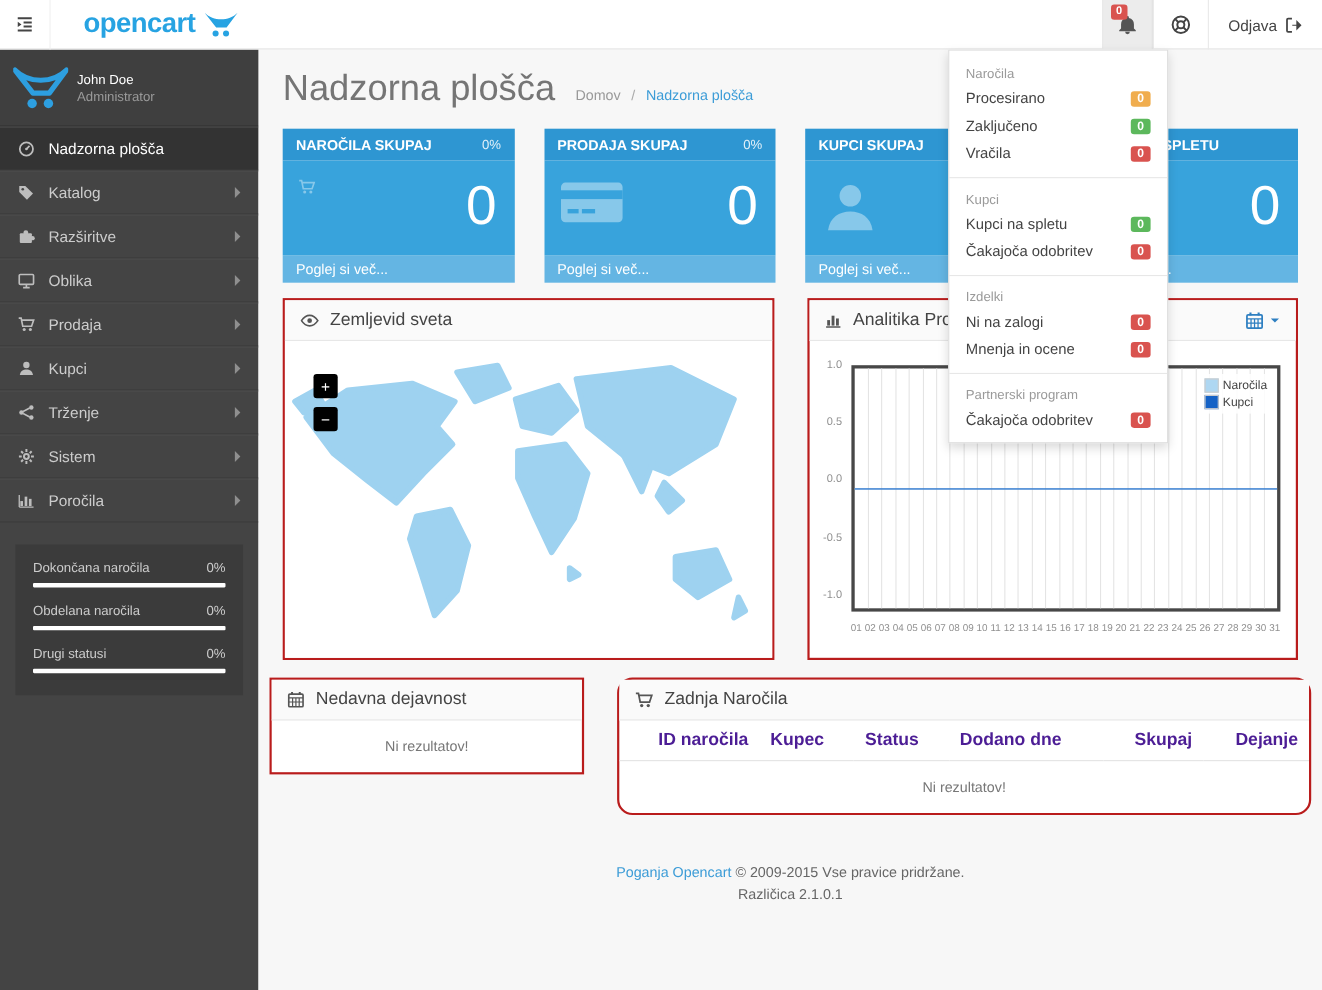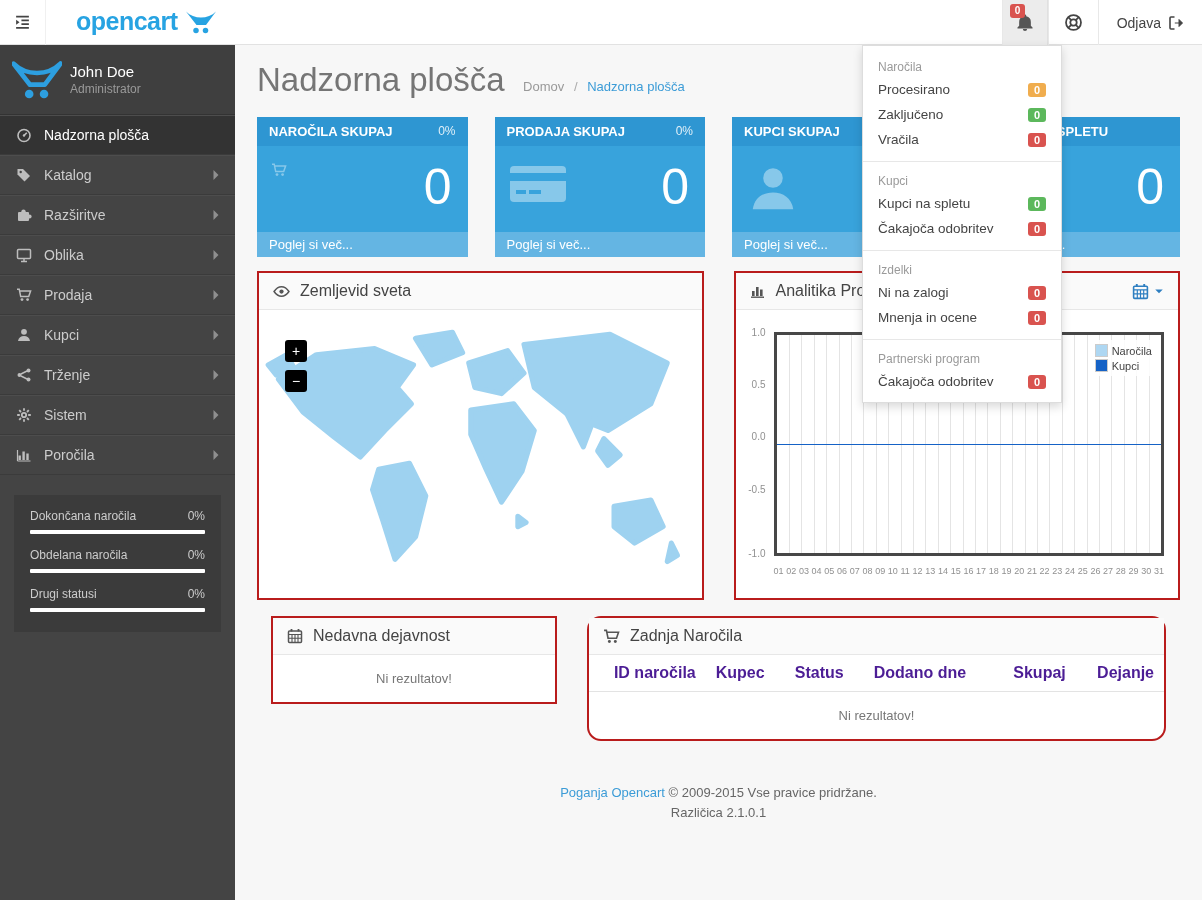--- a/index.html
+++ b/index.html
@@ -14,21 +14,21 @@
   .nav-btn { display:flex; align-items:center; justify-content:center; color:#444; cursor:pointer; border-left:1px solid #e8e8e8; }
   .bell-btn { width:46px; background:#ececec; border-right:1px solid #e0e0e0; position:relative; }
   .bell-badge { position:absolute; top:4px; left:7px; background:#d9534f; color:#fff; font-size:10px; font-weight:bold; padding:1px 5px; border-radius:3px; line-height:12px; }
   .help-btn { width:50px; }
   .logout-btn { padding:0 18px; font-size:14px; gap:7px; }
 
   
   .sidebar { position:absolute; top:45px; left:0; width:235px; height:855px; background:#444; }
   .profile { height:70px; display:flex; align-items:center; padding-left:12px; background:#3f3f3f; border-bottom:1px solid #333; }
   .profile-logo { width:58px; flex:none; }
-  .profile-name { color:#fff; font-size:15px; }
+  .profile-name { color:#fff; font-size:12px; }
   .profile-role { color:#9a9a9a; font-size:12px; margin-top:2px; }
   .side-item { height:40px; display:flex; align-items:center; padding:0 14px 0 16px; color:#ccc; font-size:14px; cursor:pointer; border-top:1px solid #4d4d4d; border-bottom:1px solid #3b3b3b; }
   .side-item.active { background:#333; color:#fff; }
   .side-item .s-icon { width:28px; flex:none; color:#bdbdbd; display:flex; }
   .side-item .s-label { flex:1; }
   .side-item .chev { color:#8f8f8f; font-size:11px; }
   .stats-box { margin:20px 14px; background:#3b3b3b; padding:14px 16px 6px; }
   .stat-row { display:flex; justify-content:space-between; color:#ccc; font-size:12px; }
   .stat-bar { height:4px; background:#fff; margin:7px 0 14px; border-radius:1px; }
 
@@ -64,21 +64,21 @@
   .gridline { position:absolute; top:0; bottom:0; width:1px; background:#e4e4e4; }
   .serline { position:absolute; left:0; right:0; height:1px; }
   .ylabel { position:absolute; left:0; width:30px; text-align:right; font-size:10px; color:#909090; transform:translateY(-50%); }
   .xlabels { position:absolute; left:38px; right:14px; bottom:22px; display:flex; justify-content:space-between; }
   .xlabels span { font-size:9px; color:#909090; }
   .legend { position:absolute; top:5px; right:5px; background:rgba(255,255,255,.85); padding:2px 4px; }
   .legend-row { display:flex; align-items:center; gap:4px; margin:2px 0; }
   .legend-swatch { width:13px; height:13px; border:1px solid #ccc; }
   .legend-label { font-size:11px; color:#444; }
 
-  .bottom-row { display:flex; gap:30px; padding:12px 36px 0; align-items:flex-start; }
+  .bottom-row { display:flex; gap:30px; padding:12px 10px 0; align-items:flex-start; }
   .activity-panel { flex:none; width:286px; }
   .orders-panel { flex:1;border-radius:14px; }
   .empty-msg { text-align:center; color:#777; font-size:13px; padding:16px 10px; }
   table.orders { width:100%; border-collapse:collapse; }
   table.orders th { font-size:16px; color:#4c1d95; padding:9px 10px; border-bottom:1px solid #e3e3e3; white-space:nowrap; }
   th.al-l { text-align:left; } th.al-r { text-align:right; }
 
   .footer { text-align:center; margin-top:42px; font-size:13px; color:#666; line-height:1.5; }
   .footer .f-link { color:#3c9cd7; cursor:pointer; }
 
@@ -528,21 +528,21 @@
             <span>27</span>
             <span>28</span>
             <span>29</span>
             <span>30</span>
             <span>31</span>
           </div>
       <span class="ylabel" style="top: calc(0% + 22px);">1.0</span>
           <span class="ylabel" style="top: calc(18.125% + 22px);">0.5</span>
           <span class="ylabel" style="top: calc(36.25% + 22px);">0.0</span>
           <span class="ylabel" style="top: calc(54.375% + 22px);">-0.5</span>
-          <span class="ylabel" style="top: calc(72.5% + 22px); margin-top: 12px;">-1.0</span>
+          <span class="ylabel" style="top: calc(72.5% + 22px);">-1.0</span>
         </div>
     </div>
   </div>
 
   <div class="bottom-row">
 
     <div class="panel activity-panel">
       <div class="panel-head">
         <span>
           <svg width="16" height="16" viewBox="0 0 16 16">

